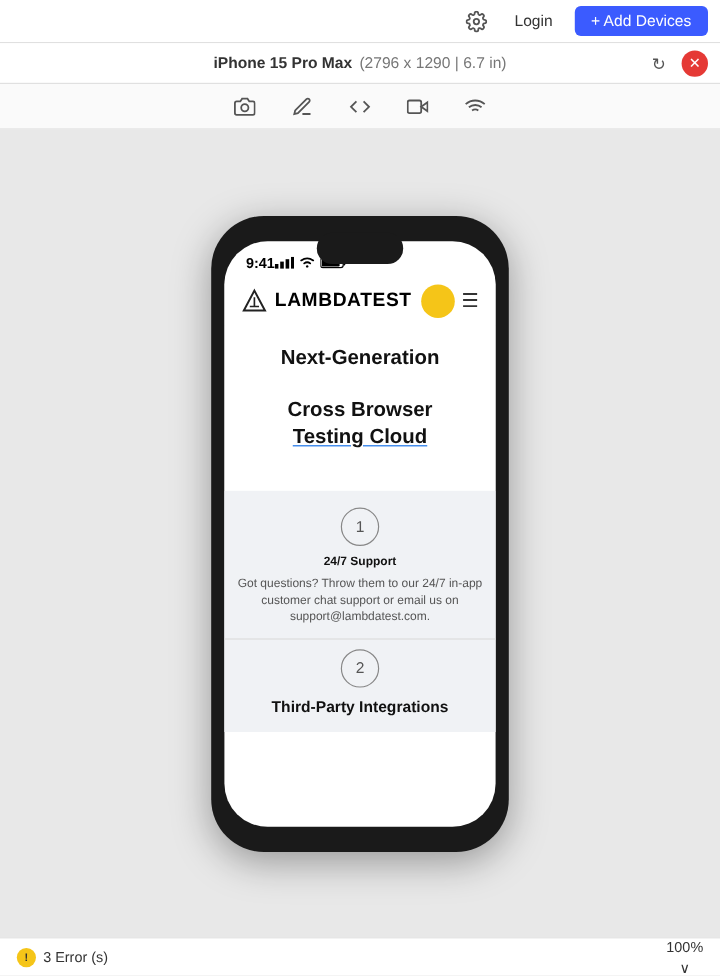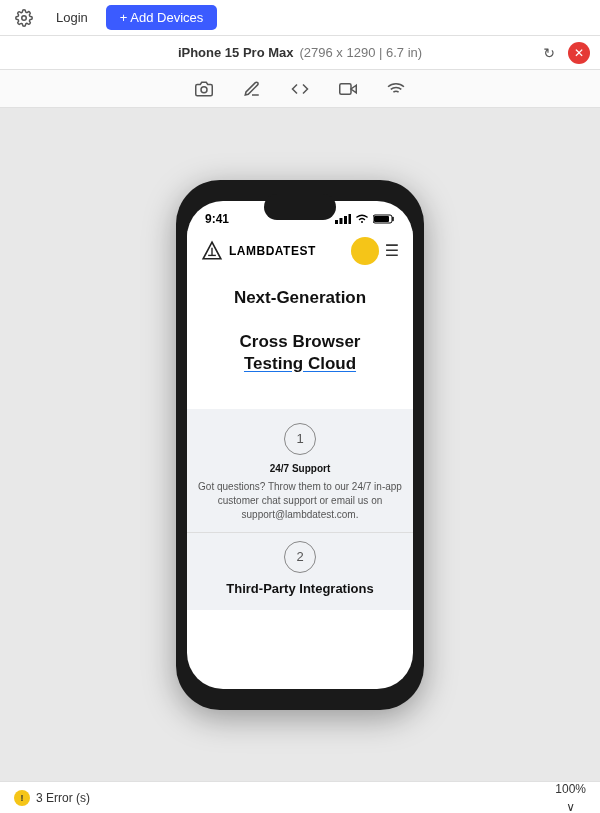--- a/index.html
+++ b/index.html
@@ -9,20 +9,21 @@
       font-family: -apple-system, BlinkMacSystemFont, 'Segoe UI', sans-serif;
       background: #f5f5f5;
       overflow: hidden;
       position: relative;
     }
 
     
     #top-bar {
       display: flex;
       align-items: center;
+      justify-content: flex-end;
       height: 36px;
       background: #fff;
       border-bottom: 1px solid #e0e0e0;
       padding: 0 10px;
       gap: 10px;
     }
     #gear-btn {
       width: 28px;
       height: 28px;
       display: flex;
@@ -165,21 +166,21 @@
       background: #fff;
       border-radius: 36px;
       overflow: hidden;
       position: relative;
     }
 
     
     #status-bar {
       display: flex;
       align-items: center;
-      justify-content: space-between;
+      justify-content: flex-start;
       padding: 10px 18px 4px;
       font-size: 11px;
       font-weight: 600;
       color: #000;
       height: 30px;
     }
     #status-bar .time {
       font-size: 12px;
       font-weight: 700;
     }
@@ -198,21 +199,21 @@
       padding: 6px 14px;
       background: #fff;
     }
     #app-logo {
       display: flex;
       align-items: center;
       gap: 6px;
     }
     #app-logo .logo-text {
       font-weight: 700;
-      font-size: 12px;
+      font-size: 16px;
       letter-spacing: 0.5px;
     }
     #app-nav-right {
       display: flex;
       align-items: center;
       gap: 6px;
     }
     #avatar-circle {
       width: 28px;
       height: 28px;

